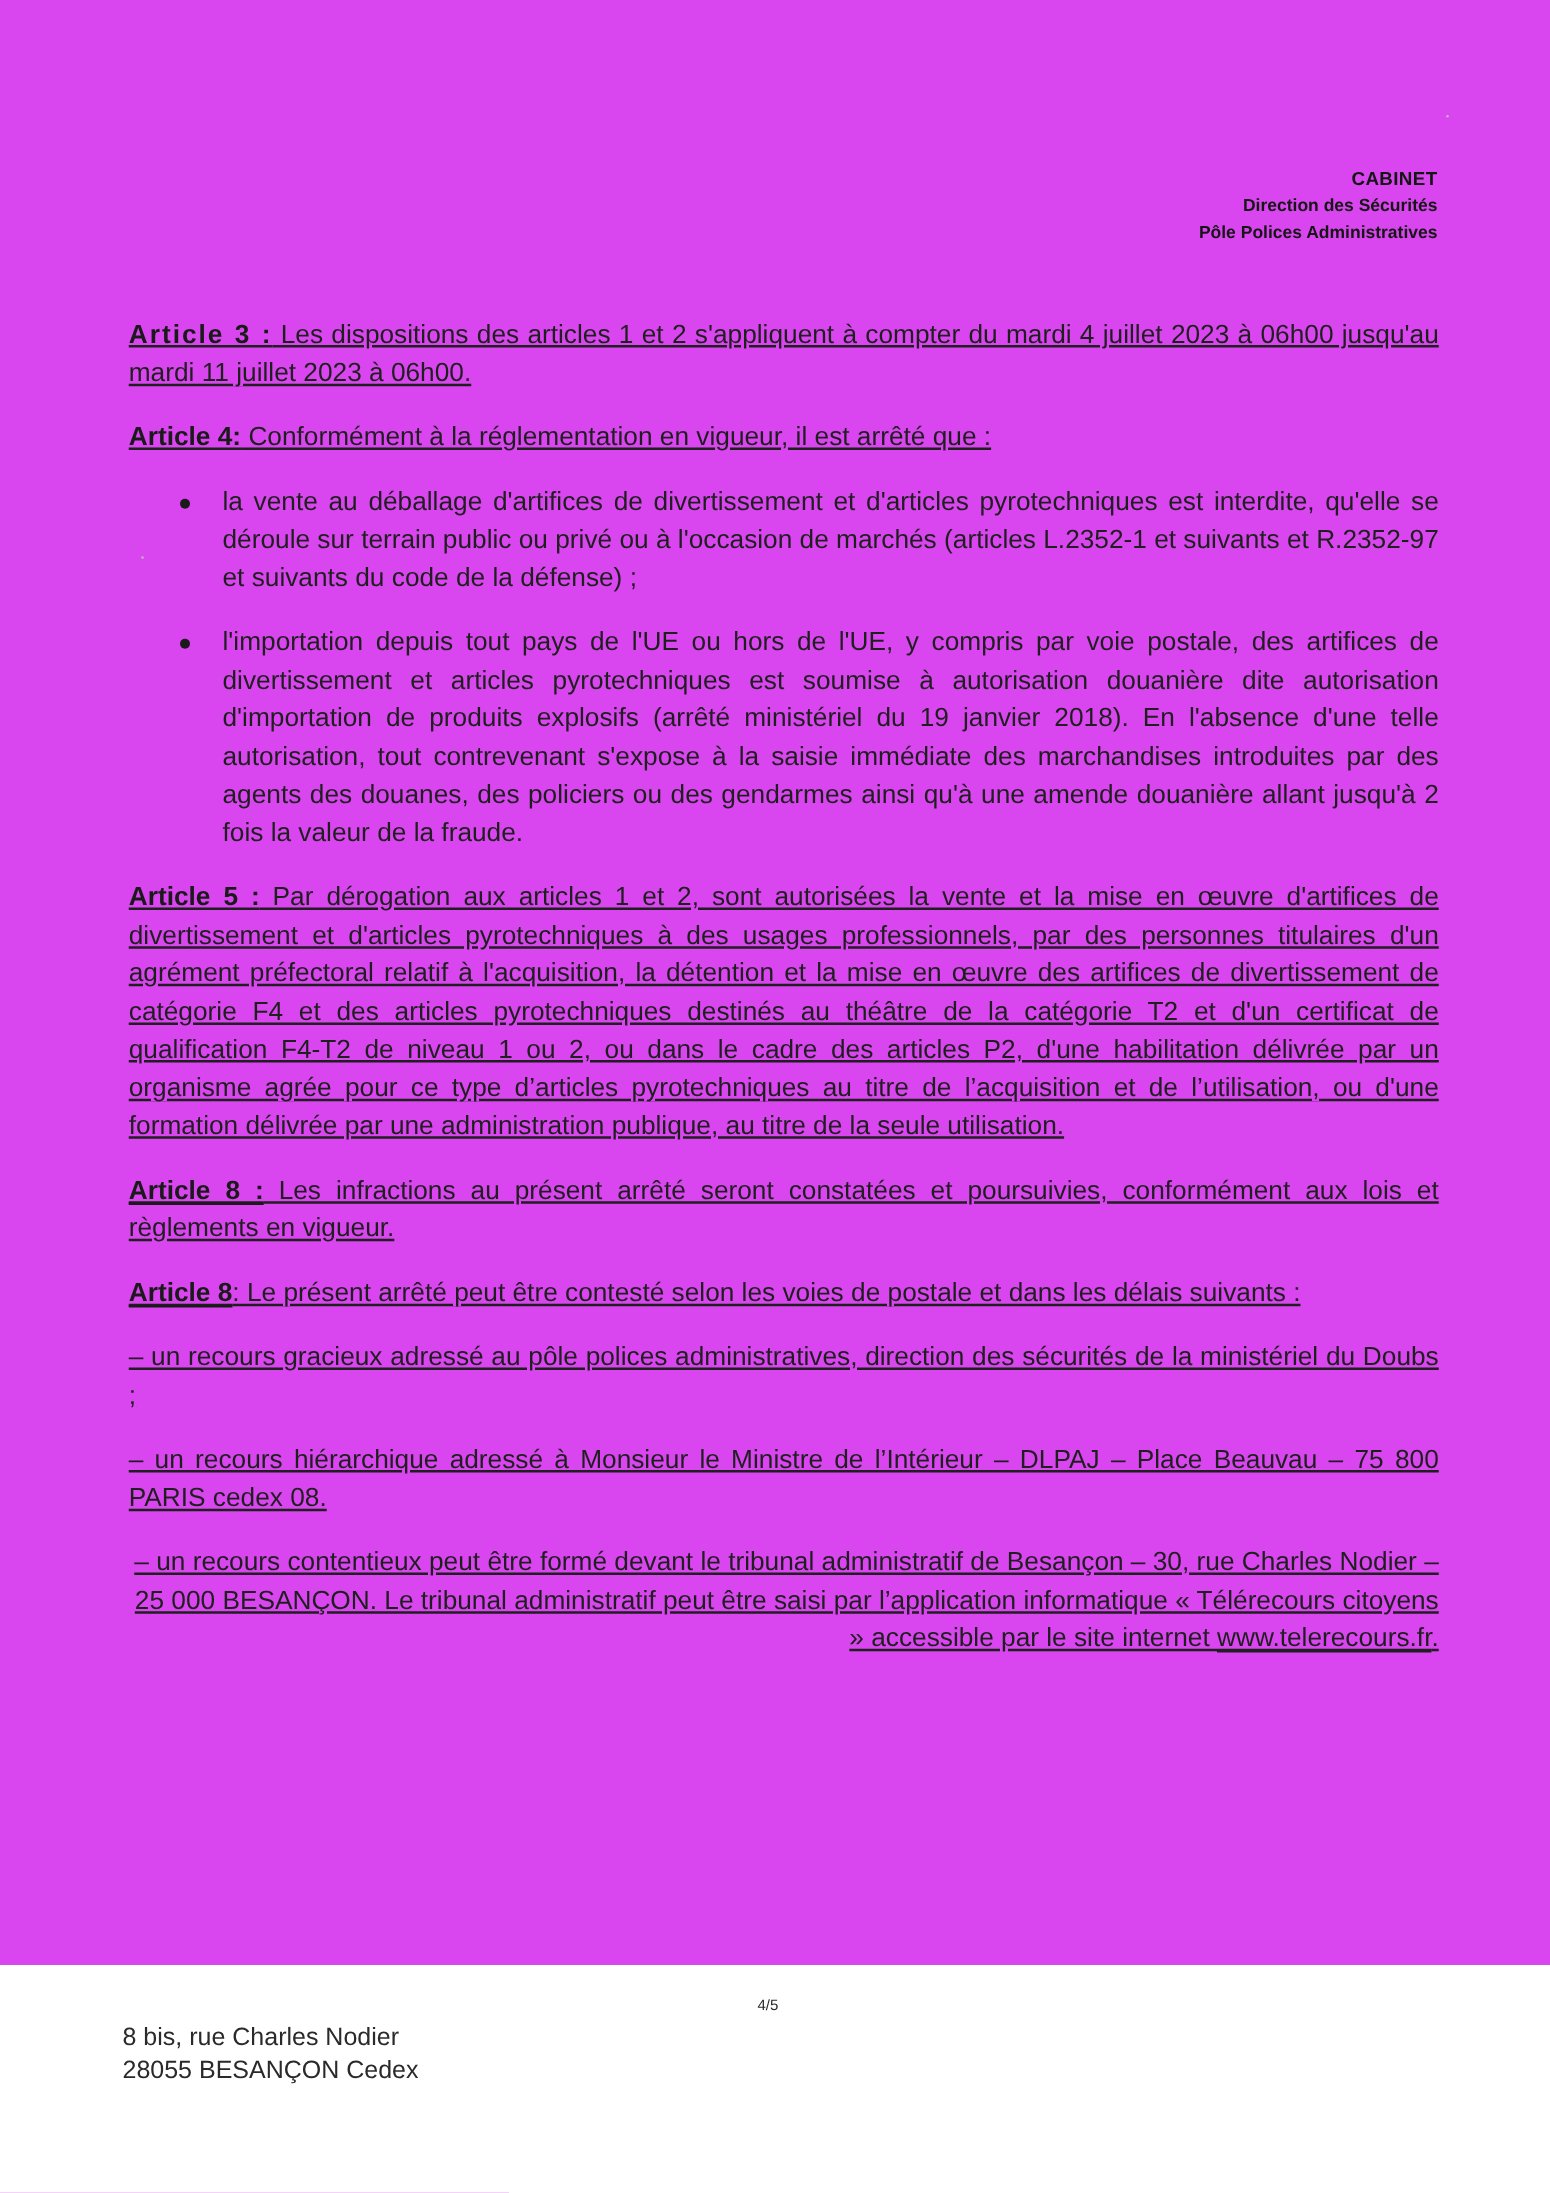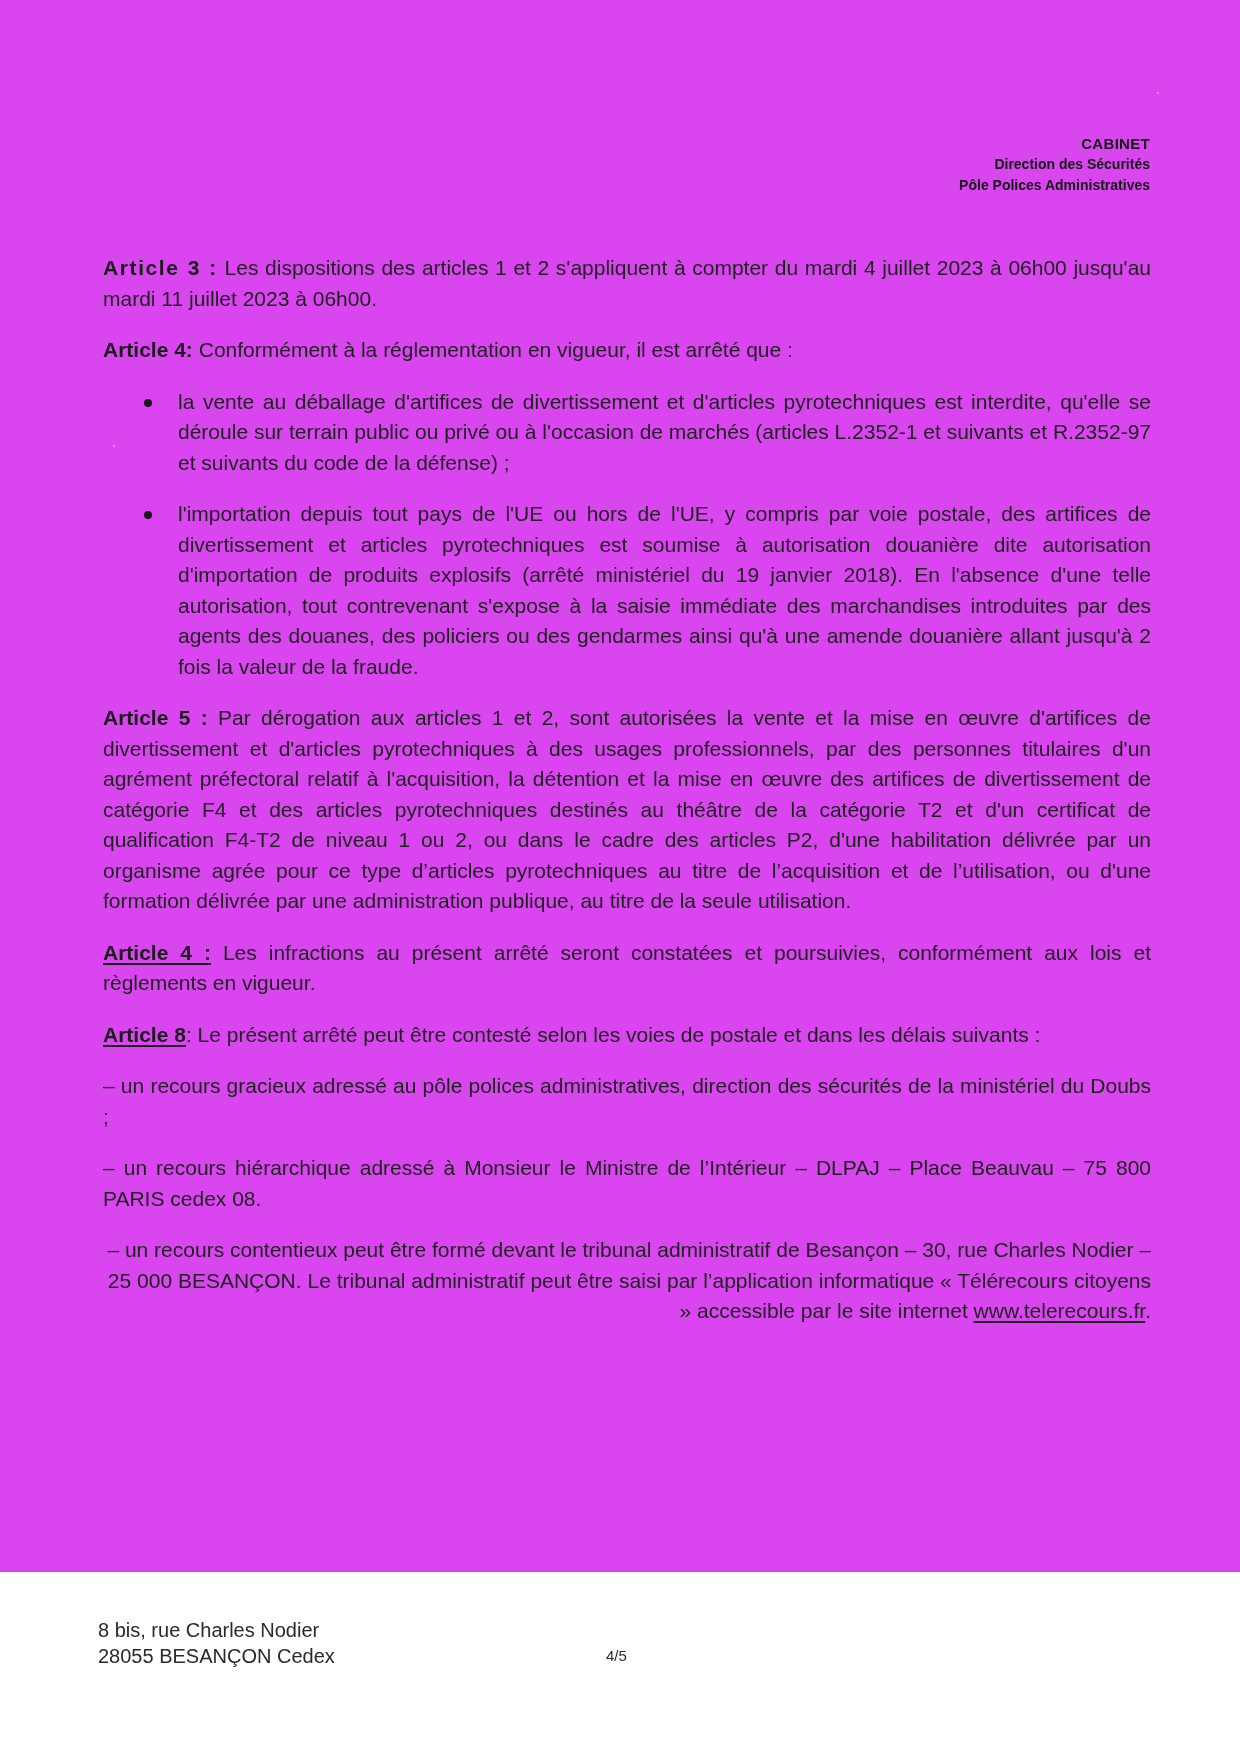--- a/index.html
+++ b/index.html
@@ -4,34 +4,34 @@
 <style>
   html, body { margin: 0; padding: 0; background: #ffffff; }
   body { width: 1240px; height: 1754px; position: relative; overflow: hidden; }
   .page { position: absolute; left: 0; top: 0; width: 1240px; height: 1572px; background: #d946ef; color: #1e1e1e; font-family: "Liberation Sans", "DejaVu Sans", sans-serif; }
 
   .header { position: absolute; right: 90px; top: 133px; text-align: right; font-weight: bold; color: #161616; }
   .header .l1 { font-size: 15px; line-height: 21px; letter-spacing: 0.3px; }
   .header .l2, .header .l3 { font-size: 14px; line-height: 21px; }
 
   .body { position: absolute; left: 103px; top: 253px; width: 1048px; font-size: 21px; line-height: 30.5px; color: #1f1f1f; }
-  .para { margin: 0 0 21px 0; text-align: justify; }
+  .para { margin: 0 0 21px 0; text-align: justify; text-decoration: underline; }
   .para.left { text-align: right; }
   .art-label { font-weight: bold; color: #1a1a1a; }
   .art-label.spaced { letter-spacing: 1.6px; }
   .art-label.u { text-decoration: underline; text-underline-offset: 3px; }
 
   .bullets { list-style: none; margin: 0 0 21px 0; padding: 0; }
   .bullets li { position: relative; padding-left: 75px; margin: 0 0 21px 0; text-align: justify; }
   .bullets li .dot { position: absolute; left: 41px; top: 12px; width: 8px; height: 8px; border-radius: 50%; background: #1a1a1a; }
 
   .link { text-decoration: underline; text-underline-offset: 3px; color: #1f1f1f; }
 
   .footer { position: absolute; left: 98px; top: 1617px; font-size: 20px; line-height: 26px; color: #2a2a2a; }
-  .pageno { position: absolute; left: 606px; top: 1643px; font-size: 15px; line-height: 26px; color: #2a2a2a; }
+  .pageno { position: absolute; left: 606px; top: 1591px; font-size: 12px; line-height: 26px; color: #2a2a2a; }
 
   .speck { position: absolute; width: 2px; height: 2px; background: #bbb; border-radius: 1px; }
 </style>
 </head>
 <body>
 
 <div class="page">
 
   <div class="speck" style="left:1157px; top:92px;"></div>
   <div class="speck" style="left:113px; top:445px;"></div>
@@ -54,21 +54,21 @@
         <span>la vente au déballage d'artifices de divertissement et d'articles pyrotechniques est interdite, qu'elle se déroule sur terrain public ou privé ou à l'occasion de marchés (articles L.2352-1 et suivants et R.2352-97 et suivants du code de la défense) ;</span>
       </li>
       <li>
         <span class="dot"></span>
         <span>l'importation depuis tout pays de l'UE ou hors de l'UE, y compris par voie postale, des artifices de divertissement et articles pyrotechniques est soumise à autorisation douanière dite autorisation d'importation de produits explosifs (arrêté ministériel du 19 janvier 2018). En l'absence d'une telle autorisation, tout contrevenant s'expose à la saisie immédiate des marchandises introduites par des agents des douanes, des policiers ou des gendarmes ainsi qu'à une amende douanière allant jusqu'à 2 fois la valeur de la fraude.</span>
       </li>
     </ul>
 
     <p class="para"><span class="art-label">Article 5 :</span><span> Par dérogation aux articles 1 et 2, sont autorisées la vente et la mise en œuvre d'artifices de divertissement et d'articles pyrotechniques à des usages professionnels, par des personnes titulaires d'un agrément préfectoral relatif à l'acquisition, la détention et la mise en œuvre des artifices de divertissement de catégorie F4 et des articles pyrotechniques destinés au théâtre de la catégorie T2 et d'un certificat de qualification F4-T2 de niveau 1 ou 2, ou dans le cadre des articles P2, d'une habilitation délivrée par un organisme agrée pour ce type d’articles pyrotechniques au titre de l’acquisition et de l’utilisation, ou d'une formation délivrée par une administration publique, au titre de la seule utilisation.</span></p>
 
-    <p class="para"><span class="art-label u">Article 4 :</span><span> Les infractions au présent arrêté seront constatées et poursuivies, conformément aux lois et règlements en vigueur.</span></p>
+    <p class="para"><span class="art-label u">Article 8 :</span><span> Les infractions au présent arrêté seront constatées et poursuivies, conformément aux lois et règlements en vigueur.</span></p>
 
 
     <p class="para"><span class="art-label u">Article 8</span><span>: Le présent arrêté peut être contesté selon les voies de postale et dans les délais suivants :</span></p>
 
     <p class="para">– un recours gracieux adressé au pôle polices administratives, direction des sécurités de la ministériel du Doubs ;</p>
 
     <p class="para">– un recours hiérarchique adressé à Monsieur le Ministre de l’Intérieur – DLPAJ – Place Beauvau – 75 800 PARIS cedex 08.</p>
 
     <p class="para left"><span>– un recours contentieux peut être formé devant le tribunal administratif de Besançon – 30, rue Charles Nodier – 25 000 BESANÇON. Le tribunal administratif peut être saisi par l’application informatique « Télérecours citoyens » accessible par le site internet </span><a class="link">www.telerecours.fr</a><span>.</span></p>
   </div>

